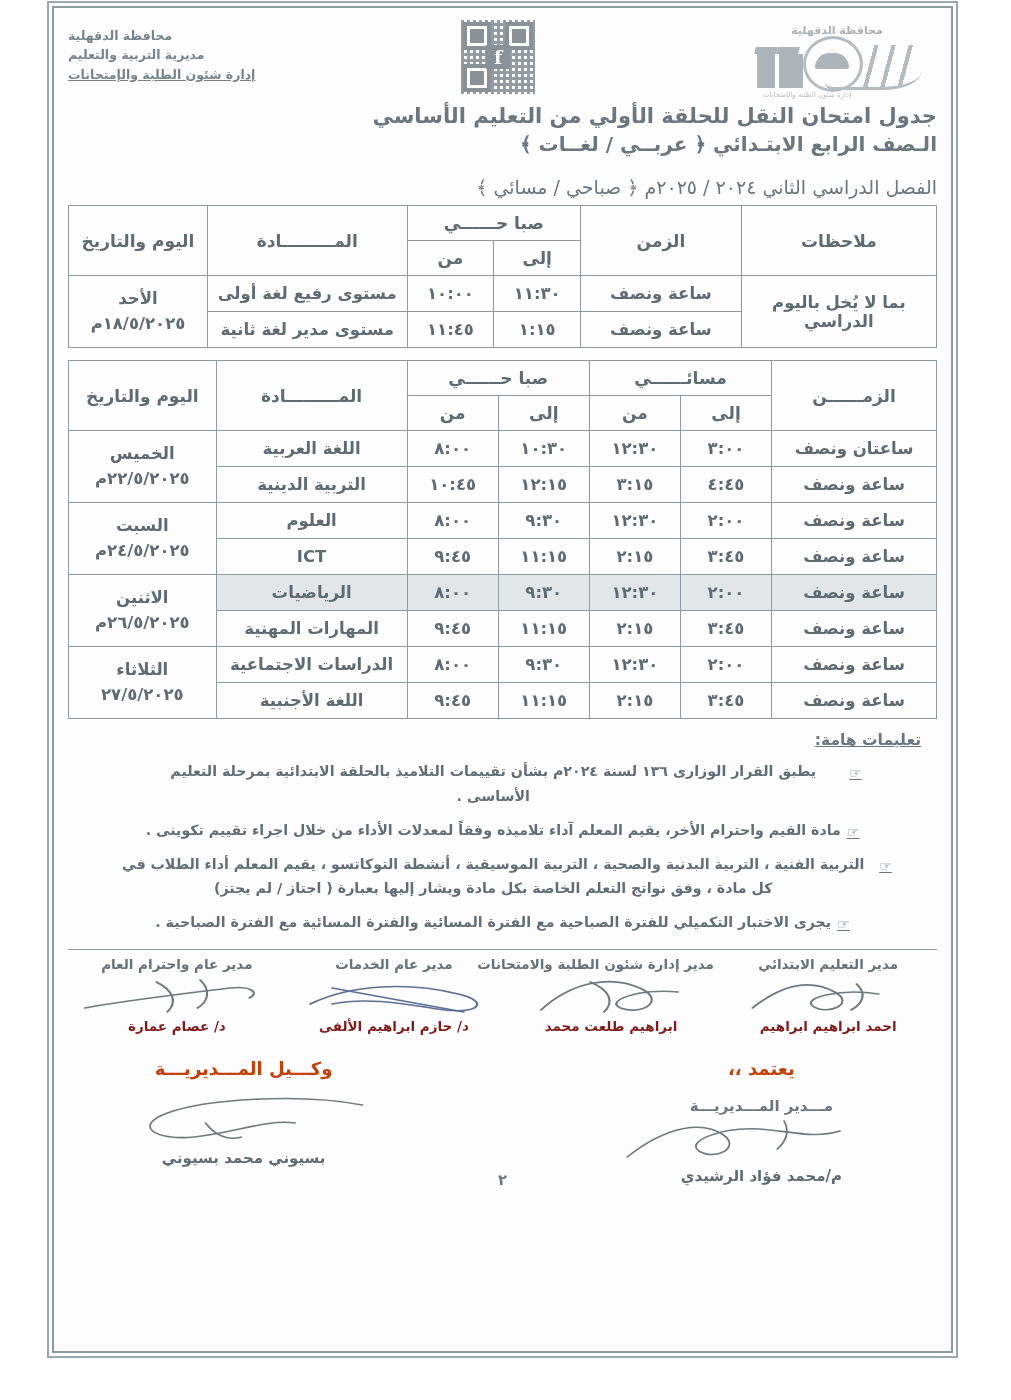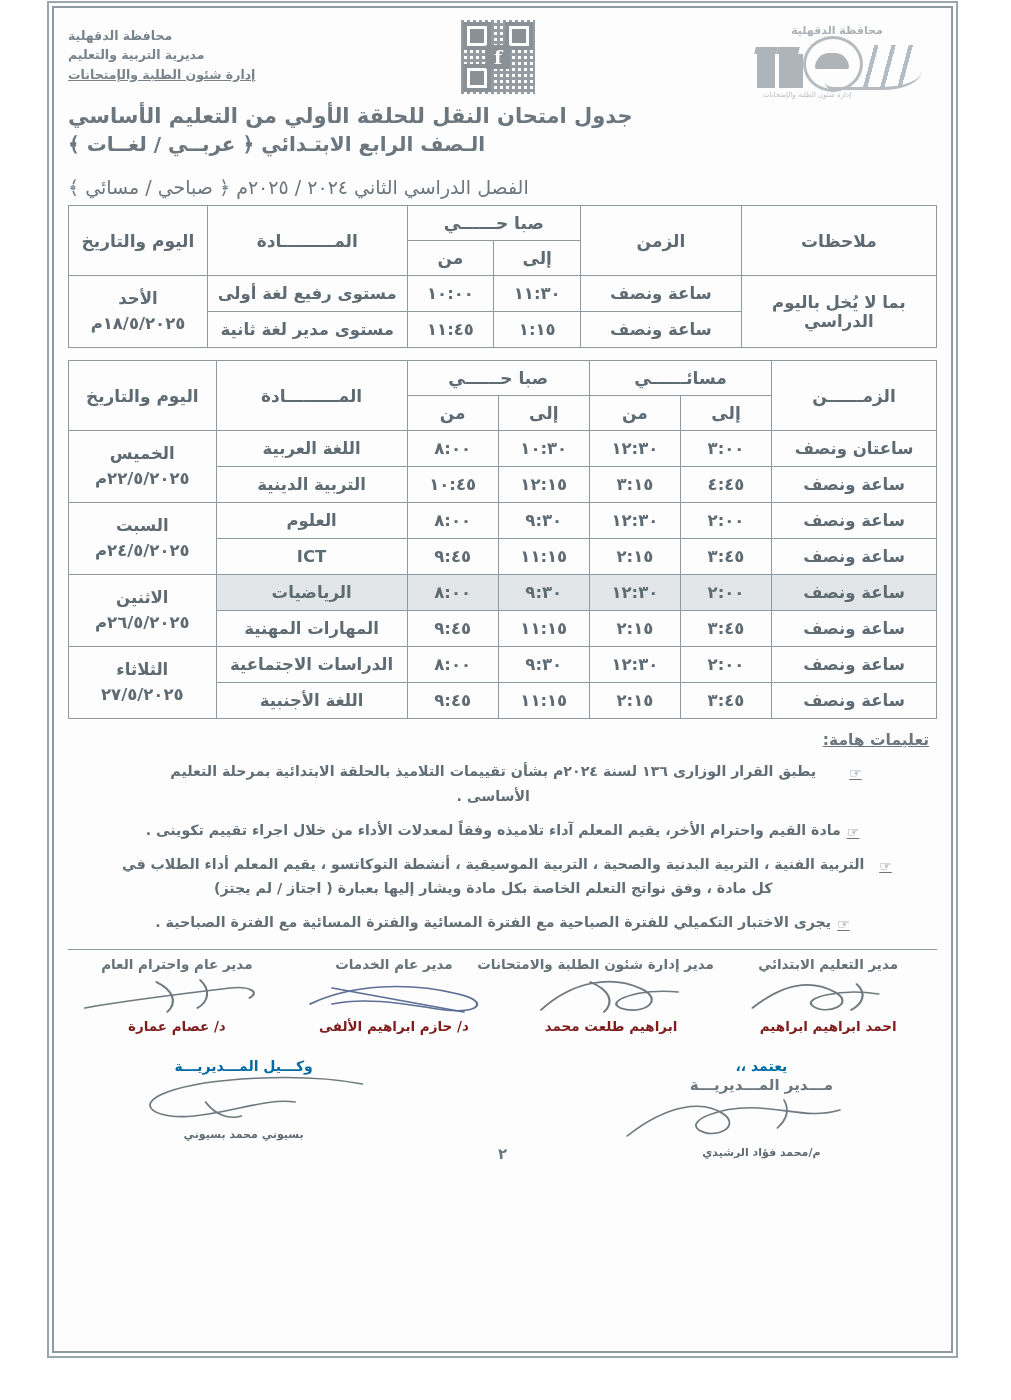--- a/index.html
+++ b/index.html
@@ -101,21 +101,21 @@
   .qr .fm.bl{bottom:2px;left:2px;}
   .qr .fb{
     position:absolute;left:50%;top:50%;transform:translate(-50%,-50%);
     width:24px;height:24px;background:#6d777e;
     display:flex;align-items:center;justify-content:center;
     color:#fff;font-size:19px;font-weight:bold;font-family:"DejaVu Serif",serif;
     line-height:1;
   }
   .qr-cap{position:absolute;bottom:-9px;left:0;right:0;text-align:center;font-size:6px;color:#9aa4ab;}
   
-  .titles{text-align:left;margin-top:2px;}
+  .titles{text-align:right;margin-top:2px;}
   .t1{font-size:21px;font-weight:bold;color:#6b767e;letter-spacing:.3px;margin-bottom:4px;}
   .t2{font-size:20px;font-weight:bold;color:#6b767e;letter-spacing:2.4px;margin-bottom:20px;}
   .t3{font-size:19px;font-weight:normal;color:#6b767e;letter-spacing:1.6px;margin-bottom:7px;}
   
   table{
     width:100%;border-collapse:collapse;
     table-layout:fixed;
     color:#5f6b73;
   }
   table.sched{margin-bottom:12px;}
@@ -131,21 +131,21 @@
   table.sched td{font-size:16.5px;height:31px;}
   .th-span{font-size:17px;letter-spacing:6px;}
   td.day{font-size:17px;line-height:1.5;}
   td.dur{font-size:16px;}
   td.subj{font-size:17px;}
   .shade{background:#e2e6e8 !important;}
   
   .notes{margin-top:3px;direction:rtl;}
   .notes-title{
     text-align:right;font-size:15.5px;font-weight:bold;color:#6b767e;
-    text-decoration:underline;margin:0 8px 10px 0;
+    text-decoration:underline;margin:0 16px 10px 0;
   }
   .note{
     display:flex;gap:6px;align-items:flex-start;justify-content:center;
     font-size:14.2px;font-weight:bold;line-height:1.75;color:#626e76;
     margin-bottom:9px;text-align:center;
   }
   .note .bullet{
     flex:0 0 auto;font-size:14px;color:#6b767e;font-weight:bold;
     text-decoration:underline;transform:translateY(2px);
   }
@@ -154,24 +154,24 @@
   
   .sig-sep{border-top:1.6px solid #8d99a1;margin:14px 0 0 0;}
   .sigs{display:flex;justify-content:space-between;padding:6px 6px 0 6px;}
   .sig{width:24%;text-align:center;position:relative;}
   .sig .role{font-size:13.5px;font-weight:bold;color:#66727a;margin-bottom:2px;white-space:nowrap;}
   .sig .scribble{height:44px;position:relative;overflow:hidden;}
   .sig .name{font-size:13.5px;font-weight:bold;color:#7f1d1d;white-space:nowrap;}
   
   .approval{display:flex;justify-content:space-between;padding:24px 30px 0 30px;position:relative;}
   .appr{width:36%;text-align:center;}
-  .appr .lbl{font-size:14px;font-weight:bold;color:#0369a1;letter-spacing:3px;margin-bottom:2px;}
+  .appr .lbl{font-size:18px;font-weight:bold;color:#c2410c;letter-spacing:3px;margin-bottom:18px;}
   .appr .lbl2{font-size:15px;font-weight:bold;color:#6b767e;letter-spacing:3px;}
   .appr .scribble{height:52px;position:relative;overflow:hidden;}
-  .appr .name{font-size:11px;font-weight:bold;color:#5f6b73;letter-spacing:1px;}
+  .appr .name{font-size:15px;font-weight:bold;color:#5f6b73;letter-spacing:1px;}
   .pageno{
     position:absolute;left:50%;transform:translateX(-50%);bottom:-4px;
     font-size:15px;color:#6b767e;font-weight:bold;
   }
   svg.ink{position:absolute;left:0;top:0;width:100%;height:100%;}
   svg.ink path{fill:none;stroke:#6e7980;stroke-width:1.6;stroke-linecap:round;}
   svg.ink path.blue{stroke:#5d6f96;}
 </style>
 </head>
 <body>

